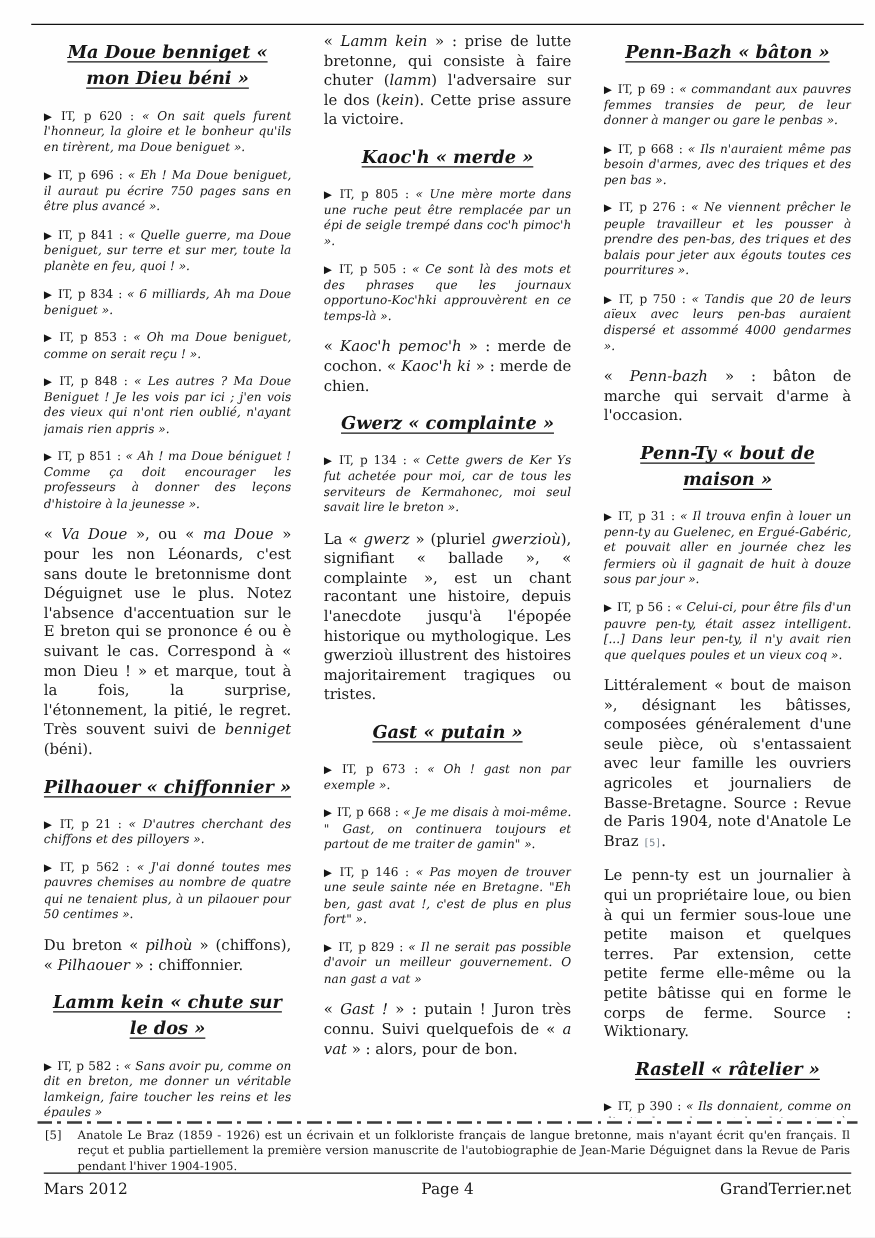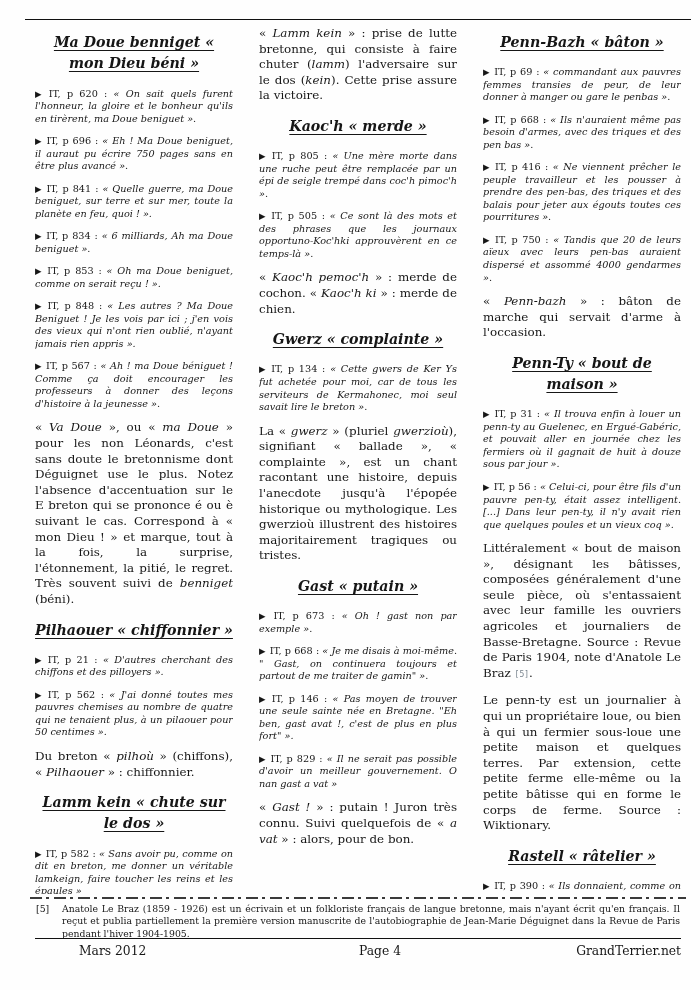--- a/index.html
+++ b/index.html
@@ -18,40 +18,40 @@
   .def .it{font-style:italic;}
   .fnref{font-family:"DejaVu Sans Mono", monospace;font-size:8px;color:#75808a;}
   .sep{position:absolute;left:30px;right:30px;top:897px;height:1.8px;
        background:repeating-linear-gradient(90deg,#3a3a3a 0 12px,transparent 12px 16px,#3a3a3a 16px 19px,transparent 19px 24px);}
   .footnote{position:absolute;left:36px;right:36px;top:903px;font-size:9.3px;line-height:1.34;
             display:flex;text-align:justify;}
   .fn-marker{flex:0 0 26px;}
   .fn-text{flex:1;}
   .footerrule{position:absolute;left:35px;right:35px;top:938px;border-top:1.5px solid #111;}
   .footer{position:absolute;left:35px;right:35px;top:944px;display:flex;font-size:12.3px;}
-  .f-left{flex:1;text-align:left;margin-left:44px;}
+  .f-left{flex:1;text-align:left;}
   .f-center{flex:1;text-align:center;}
   .f-right{flex:1;text-align:right;}
 </style>
 </head>
 <body>
 
 <div class="page">
   <div class="toprule"></div>
 
   <div class="cols">
     <div class="col">
         <div class="title"><span class="tline">Ma Doue benniget « mon Dieu béni »</span></div>
         <p class="quote"><span class="tri">▶</span><span>IT, p 620 : </span><span class="qt">« On sait quels furent l'honneur, la gloire et le bonheur qu'ils en tirèrent, ma Doue beniguet ».</span></p>
         <p class="quote"><span class="tri">▶</span><span>IT, p 696 : </span><span class="qt">« Eh ! Ma Doue beniguet, il auraut pu écrire 750 pages sans en être plus avancé ».</span></p>
         <p class="quote"><span class="tri">▶</span><span>IT, p 841 : </span><span class="qt">« Quelle guerre, ma Doue beniguet, sur terre et sur mer, toute la planète en feu, quoi ! ».</span></p>
         <p class="quote"><span class="tri">▶</span><span>IT, p 834 : </span><span class="qt">« 6 milliards, Ah ma Doue beniguet ».</span></p>
         <p class="quote"><span class="tri">▶</span><span>IT, p 853 : </span><span class="qt">« Oh ma Doue beniguet, comme on serait reçu ! ».</span></p>
         <p class="quote"><span class="tri">▶</span><span>IT, p 848 : </span><span class="qt">« Les autres ? Ma Doue Beniguet ! Je les vois par ici ; j'en vois des vieux qui n'ont rien oublié, n'ayant jamais rien appris ».</span></p>
-        <p class="quote"><span class="tri">▶</span><span>IT, p 567 : </span><span class="qt">« Ah ! ma Doue béniguet ! Comme ça doit encourager les professeurs à donner des leçons d'histoire à la jeunesse ».</span></p>
+        <p class="quote"><span class="tri">▶</span><span>IT, p 851 : </span><span class="qt">« Ah ! ma Doue béniguet ! Comme ça doit encourager les professeurs à donner des leçons d'histoire à la jeunesse ».</span></p>
         <p class="def"><span class="rm">« </span><span class="it">Va Doue</span><span class="rm"> », ou « </span><span class="it">ma Doue</span><span class="rm"> » pour les non Léonards, c'est sans doute le bretonnisme dont Déguignet use le plus. Notez l'absence d'accentuation sur le E breton qui se prononce é ou è suivant le cas. Correspond à « mon Dieu ! » et marque, tout à la fois, la surprise, l'étonnement, la pitié, le regret. Très souvent suivi de </span><span class="it">benniget</span><span class="rm"> (béni).</span></p>
         <div class="title"><span class="tline">Pilhaouer « chiffonnier »</span></div>
         <p class="quote"><span class="tri">▶</span><span>IT, p 21 : </span><span class="qt">« D'autres cherchant des chiffons et des pilloyers ».</span></p>
         <p class="quote"><span class="tri">▶</span><span>IT, p 562 : </span><span class="qt">« J'ai donné toutes mes pauvres chemises au nombre de quatre qui ne tenaient plus, à un pilaouer pour 50 centimes ».</span></p>
         <p class="def"><span class="rm">Du breton « </span><span class="it">pilhoù</span><span class="rm"> » (chiffons), « </span><span class="it">Pilhaouer</span><span class="rm"> » : chiffonnier.</span></p>
         <div class="title"><span class="tline">Lamm kein « chute sur le dos »</span></div>
         <p class="quote"><span class="tri">▶</span><span>IT, p 582 : </span><span class="qt">« Sans avoir pu, comme on dit en breton, me donner un véritable lamkeign, faire toucher les reins et les épaules »</span></p>
       </div>
     <div class="col">
         <p class="def"><span class="rm">« </span><span class="it">Lamm kein</span><span class="rm"> » : prise de lutte bretonne, qui consiste à faire chuter (</span><span class="it">lamm</span><span class="rm">) l'adversaire sur le dos (</span><span class="it">kein</span><span class="rm">). Cette prise assure la victoire.</span></p>
@@ -66,21 +66,21 @@
         <p class="quote"><span class="tri">▶</span><span>IT, p 673 : </span><span class="qt">« Oh ! gast non par exemple ».</span></p>
         <p class="quote"><span class="tri">▶</span><span>IT, p 668 : </span><span class="qt">« Je me disais à moi-même. " Gast, on continuera toujours et partout de me traiter de gamin" ».</span></p>
         <p class="quote"><span class="tri">▶</span><span>IT, p 146 : </span><span class="qt">« Pas moyen de trouver une seule sainte née en Bretagne. "Eh ben, gast avat !, c'est de plus en plus fort" ».</span></p>
         <p class="quote"><span class="tri">▶</span><span>IT, p 829 : </span><span class="qt">« Il ne serait pas possible d'avoir un meilleur gouvernement. O nan gast a vat »</span></p>
         <p class="def"><span class="rm">« </span><span class="it">Gast !</span><span class="rm"> » : putain ! Juron très connu. Suivi quelquefois de « </span><span class="it">a vat</span><span class="rm"> » : alors, pour de bon.</span></p>
       </div>
     <div class="col">
         <div class="title"><span class="tline">Penn-Bazh « bâton »</span></div>
         <p class="quote"><span class="tri">▶</span><span>IT, p 69 : </span><span class="qt">« commandant aux pauvres femmes transies de peur, de leur donner à manger ou gare le penbas ».</span></p>
         <p class="quote"><span class="tri">▶</span><span>IT, p 668 : </span><span class="qt">« Ils n'auraient même pas besoin d'armes, avec des triques et des pen bas ».</span></p>
-        <p class="quote"><span class="tri">▶</span><span>IT, p 416 : </span><span class="qt">« Ne viennent prêcher le peuple travailleur et les pousser à prendre des pen-bas, des triques et des balais pour jeter aux égouts toutes ces pourritures ».</span></p>
+        <p class="quote"><span class="tri">▶</span><span>IT, p 276 : </span><span class="qt">« Ne viennent prêcher le peuple travailleur et les pousser à prendre des pen-bas, des triques et des balais pour jeter aux égouts toutes ces pourritures ».</span></p>
         <p class="quote"><span class="tri">▶</span><span>IT, p 750 : </span><span class="qt">« Tandis que 20 de leurs aïeux avec leurs pen-bas auraient dispersé et assommé 4000 gendarmes ».</span></p>
         <p class="def"><span class="rm">« </span><span class="it">Penn-bazh</span><span class="rm"> » : bâton de marche qui servait d'arme à l'occasion.</span></p>
         <div class="title"><span class="tline">Penn-Ty « bout de maison »</span></div>
         <p class="quote"><span class="tri">▶</span><span>IT, p 31 : </span><span class="qt">« Il trouva enfin à louer un penn-ty au Guelenec, en Ergué-Gabéric, et pouvait aller en journée chez les fermiers où il gagnait de huit à douze sous par jour ».</span></p>
         <p class="quote"><span class="tri">▶</span><span>IT, p 56 : </span><span class="qt">« Celui-ci, pour être fils d'un pauvre pen-ty, était assez intelligent. [...] Dans leur pen-ty, il n'y avait rien que quelques poules et un vieux coq ».</span></p>
         <p class="def"><span class="rm">Littéralement « bout de maison », désignant les bâtisses, composées généralement d'une seule pièce, où s'entassaient avec leur famille les ouvriers agricoles et journaliers de Basse-Bretagne. Source : Revue de Paris 1904, note d'Anatole Le Braz </span><span class="fnref">[5]</span><span class="rm">.</span></p>
         <p class="def"><span class="rm">Le penn-ty est un journalier à qui un propriétaire loue, ou bien à qui un fermier sous-loue une petite maison et quelques terres. Par extension, cette petite ferme elle-même ou la petite bâtisse qui en forme le corps de ferme. Source : Wiktionary.</span></p>
         <div class="title"><span class="tline">Rastell « râtelier »</span></div>
         <p class="quote"><span class="tri">▶</span><span>IT, p 390 : </span><span class="qt">« Ils donnaient, comme on disait alors, des rastels pleins, c'est-à-dire à boire et à manger à volonté ».</span></p>
       </div>

